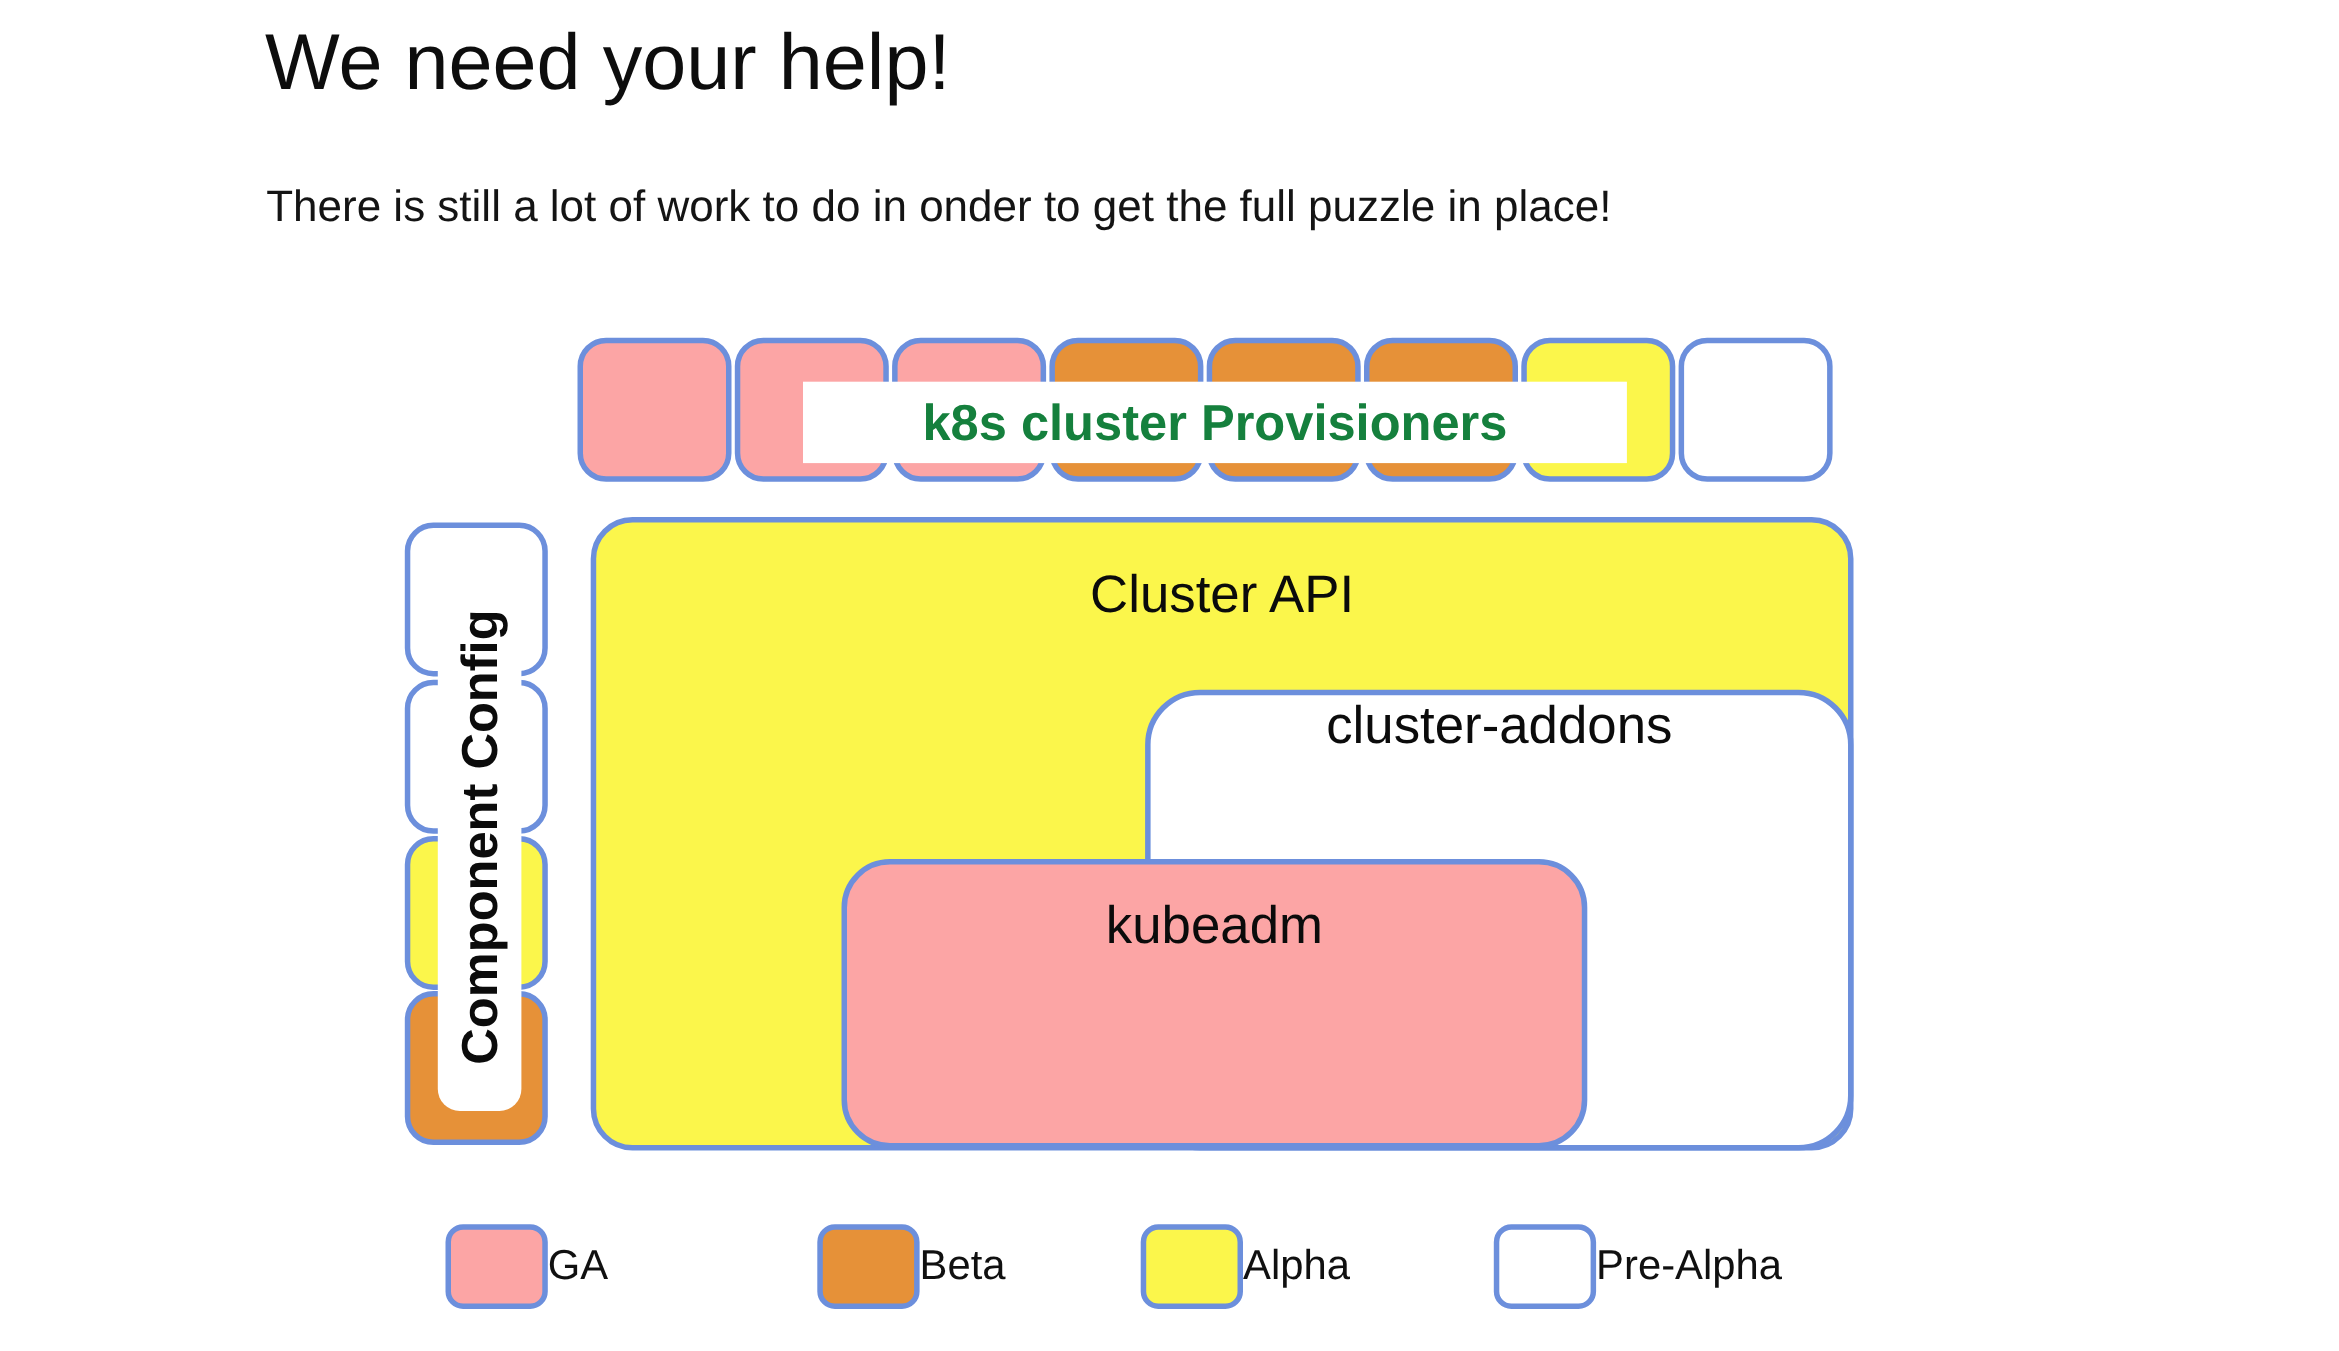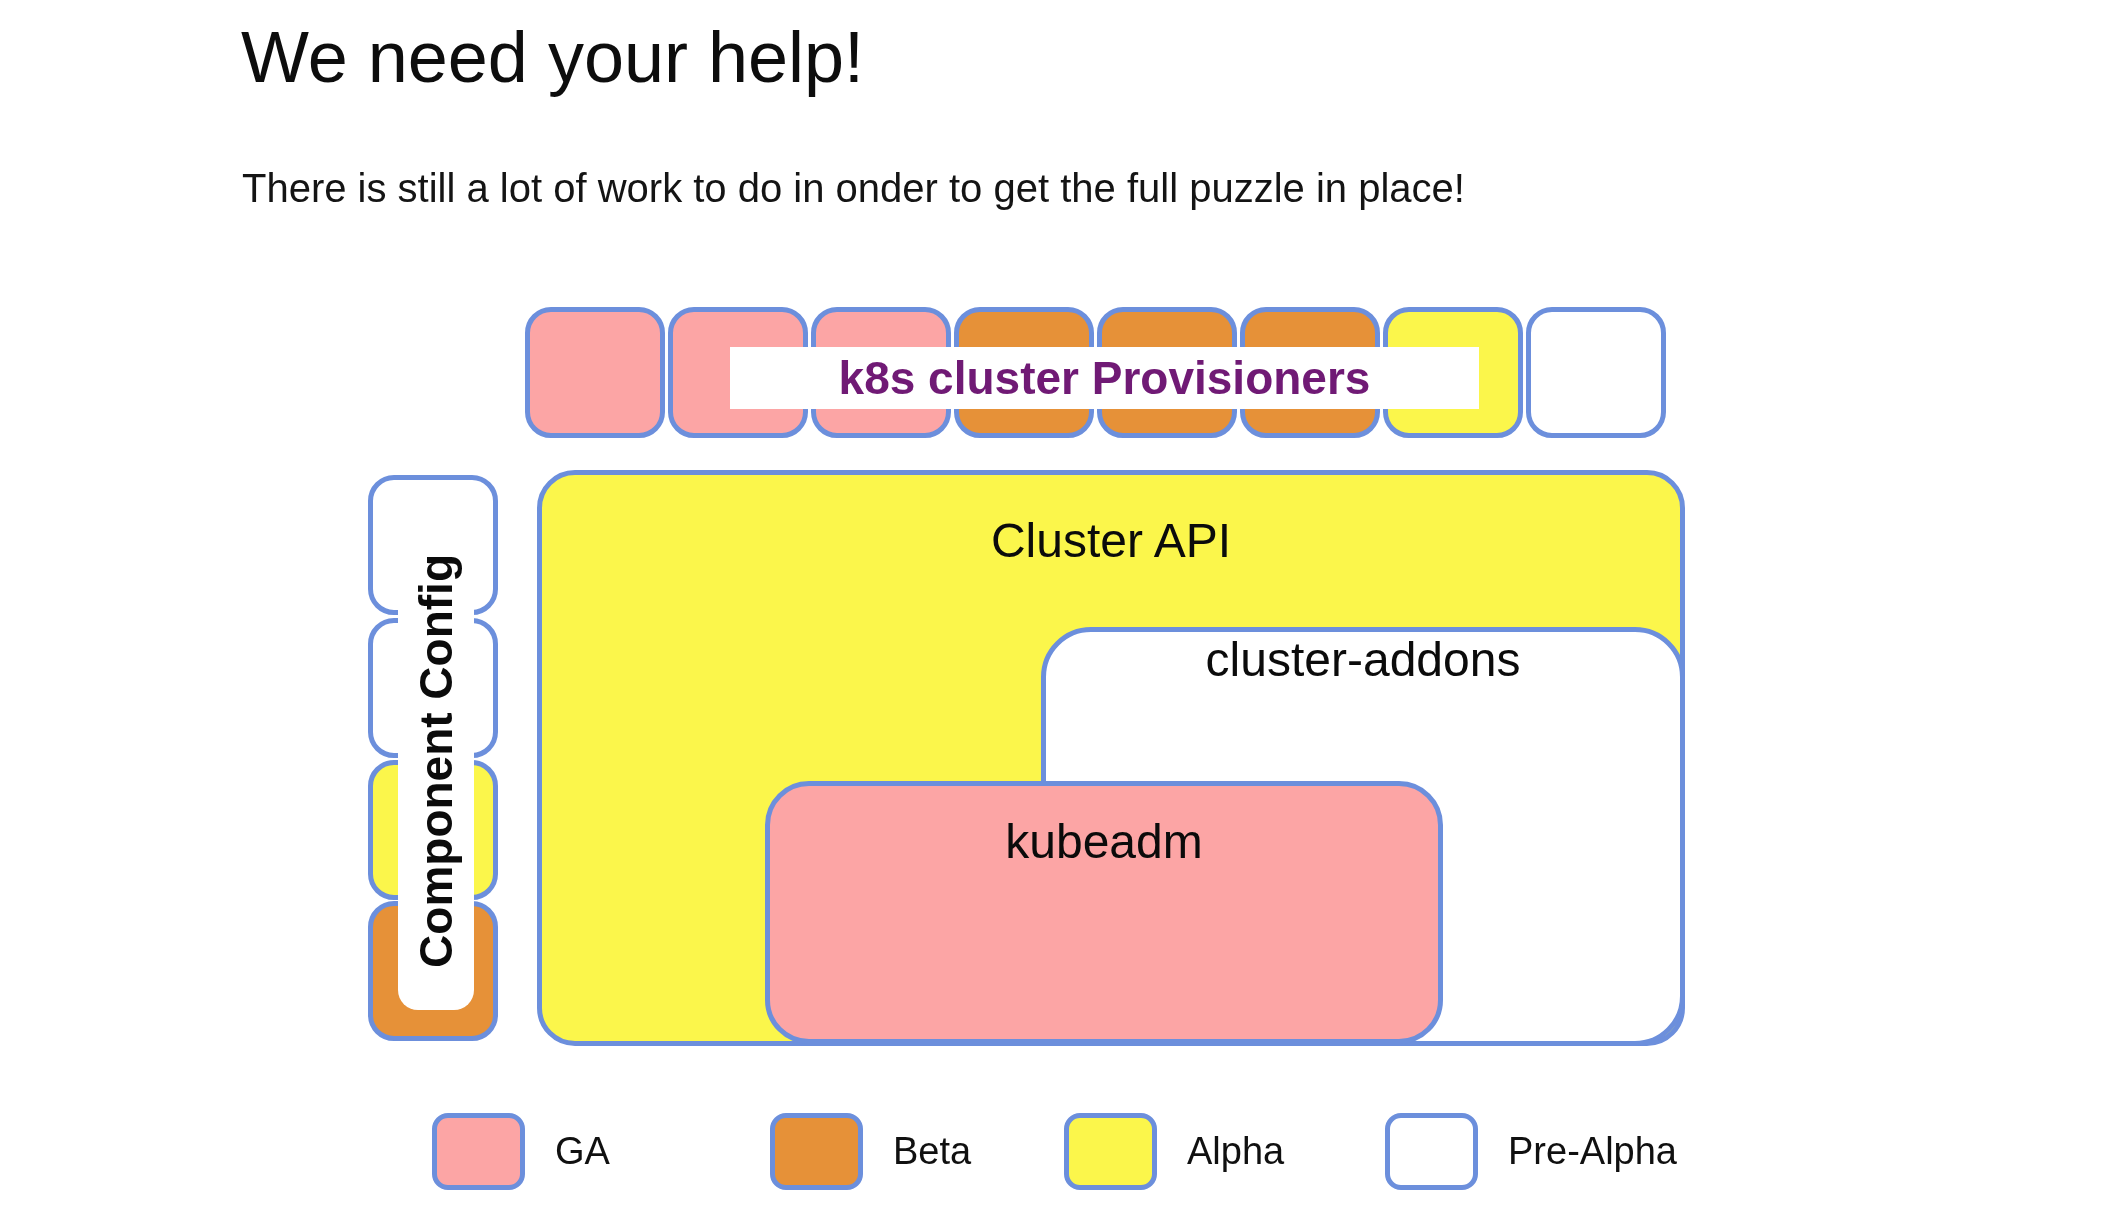--- a/index.html
+++ b/index.html
@@ -29,24 +29,24 @@
   [data-status="ga"]{background:#fca5a5;}
   [data-status="beta"]{background:#E69138;}
   [data-status="alpha"]{background:#FBF64B;}
   [data-status="prealpha"]{background:#ffffff;}
 
   .piece{width:140px;height:131px;top:307px;border-radius:26px;z-index:1;}
   .p0{left:525px}.p1{left:668px}.p2{left:811px}.p3{left:954px}
   .p4{left:1097px}.p5{left:1240px}.p6{left:1383px}.p7{left:1526px}
 
   .prov-label{
-    position:absolute;left:730px;top:347px;width:749px;height:62px;
+    position:absolute;left:730px;top:347px;width:749px;height:74px;
     background:#ffffff;z-index:5;
     display:flex;align-items:center;justify-content:center;
-    font-size:46px;font-weight:700;color:#701a75;white-space:nowrap;
+    font-size:46px;font-weight:700;color:#15803d;white-space:nowrap;
   }
 
   
   .cc-piece{position:absolute;left:368px;width:130px;height:140px;
     border:5px solid #6C8FDC;border-radius:26px;z-index:1;}
   .c0{top:475px}.c1{top:618px}.c2{top:760px}.c3{top:901px}
   .cc-label{
     position:absolute;left:398px;top:512px;width:76px;height:498px;
     background:#ffffff;border-radius:20px;z-index:5;
     display:flex;align-items:center;justify-content:center;
@@ -59,21 +59,21 @@
   
   .bigbox{display:flex;flex-direction:column;align-items:center;}
   .bigbox .lbl{font-size:48px;font-weight:400;color:#0b0b0b;white-space:nowrap;}
   .box-cluster-api{left:537px;top:470px;width:1148px;height:576px;border-radius:38px;z-index:1;padding-top:38px;}
   .box-cluster-addons{left:1041px;top:627px;width:644px;height:419px;border-radius:50px;z-index:2;}
   .box-kubeadm{left:765px;top:781px;width:678px;height:263px;border-radius:44px;z-index:3;padding-top:28px;}
   .box-etcdadm{left:537px;top:919px;width:671px;height:127px;border-radius:60px;z-index:4;justify-content:center;}
   .squiggle{display:block;margin-top:2px;}
 
   
-  .legend-item{position:absolute;top:1113px;height:77px;display:flex;align-items:center;gap:30px;z-index:1;margin-left:27px;}
+  .legend-item{position:absolute;top:1113px;height:77px;display:flex;align-items:center;z-index:1;}
   .legend-item .swatch{position:static;width:93px;height:77px;border-radius:16px;flex:0 0 auto;}
   .legend-item .ltext{font-size:38px;color:#101010;white-space:nowrap;}
   .lg0{left:405px}.lg1{left:743px}.lg2{left:1037px}.lg3{left:1358px}
 </style>
 </head>
 <body>
 
 <div class="slide">
 
   <div class="title">We need your help!</div>

